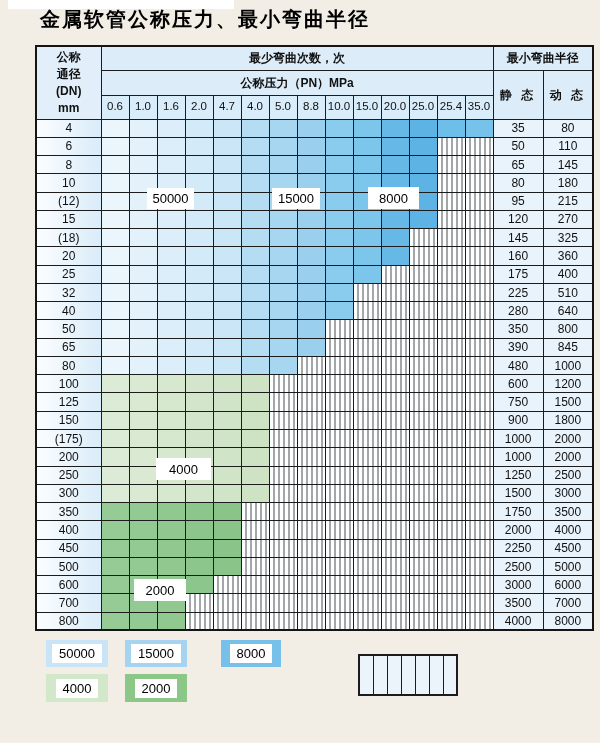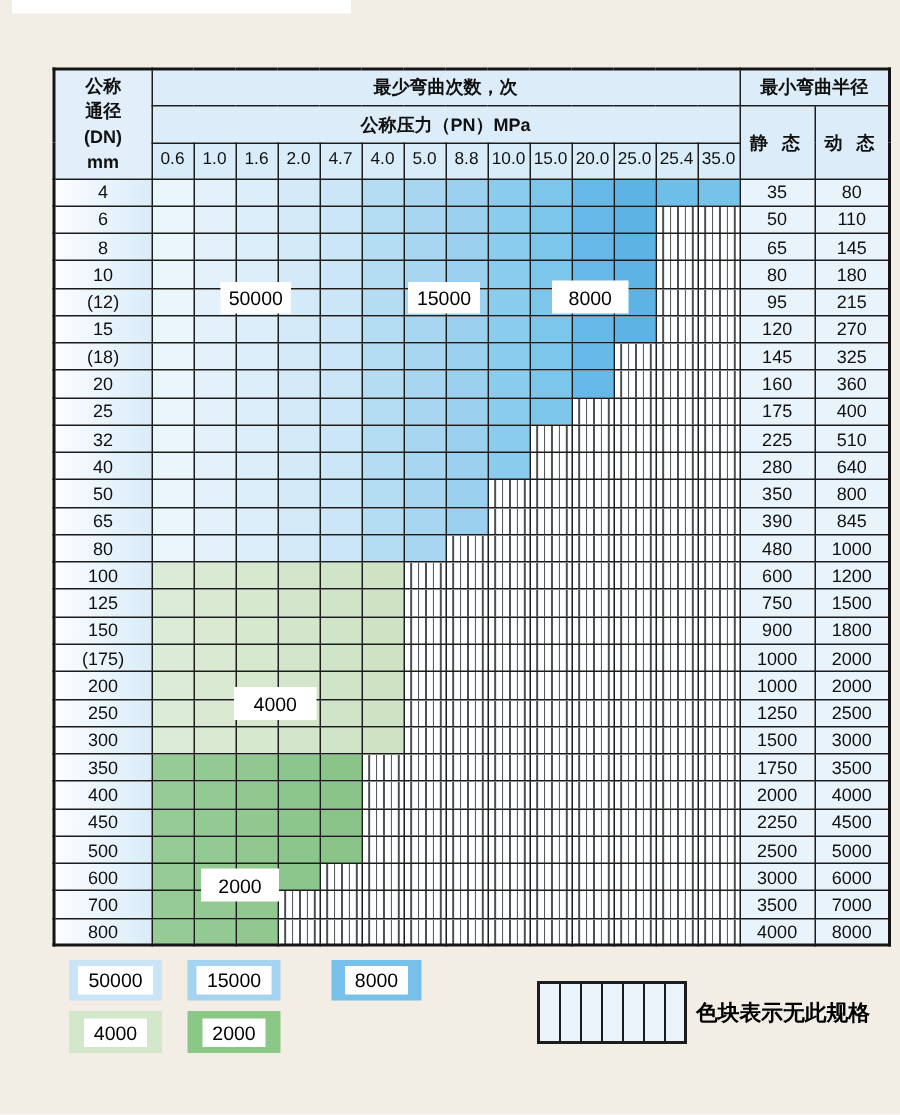--- a/index.html
+++ b/index.html
@@ -42,20 +42,21 @@
   .no-spec{left:464px;top:666px;}
   .hatch-legend{position:absolute;left:358px;top:654px;width:100px;height:42px;
                 border:2px solid #1c1c1c;box-sizing:border-box;
                 background:repeating-linear-gradient(90deg,#ebf4fb 0px,#ebf4fb 12.7px,#1c1c1c 12.7px,#1c1c1c 14px);}
 </style>
 </head>
 <body>
 
 <div class="page">
   <div class="scan-strip"></div>
+  <h1 class="title">金属软管公称压力、最小弯曲半径</h1>
 
   <table class="spec">
     <colgroup>
       <col style="width:65px">
       <col span="14" style="width:28px">
       <col style="width:50px">
         <col style="width:50px">
     </colgroup>
     <thead>
       <tr class="hr1">
@@ -642,14 +643,13 @@
     <span class="tag">8000</span>
   </div>
   <div class="legend-block lb-4000" style="background: rgb(211, 231, 202);">
     <span class="tag">4000</span>
   </div>
   <div class="legend-block lb-2000" style="background: rgb(139, 200, 136);">
     <span class="tag">2000</span>
   </div>
 
   <div class="hatch-legend"></div>
-  <div class="legend-text no-spec">色块表示无此规格</div>
 </div>
 
 </body></html>

